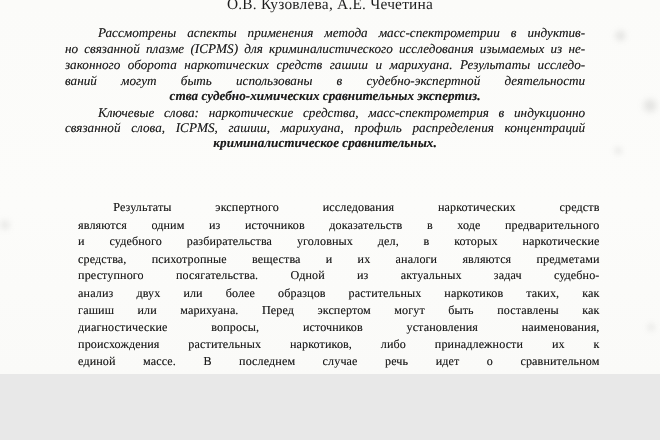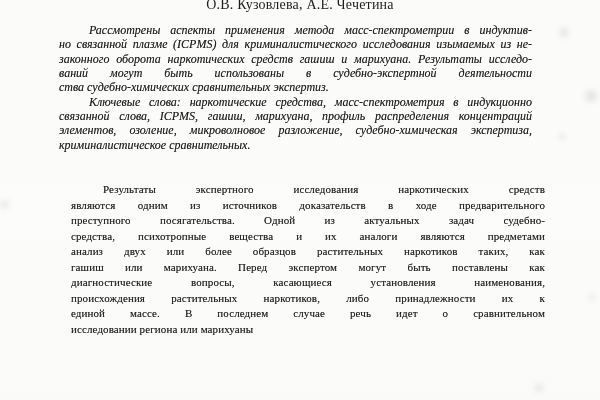--- a/index.html
+++ b/index.html
@@ -1,18 +1,18 @@
 <!DOCTYPE html>
 <html><head>
 <meta charset="utf-8">
 <style>
   html,body{margin:0;padding:0;background:#e8e8e8;}
   .page{
     position:relative;
-    width:600px;height:400px;
+    width:600px;height:340px;
     overflow:hidden;
     background:linear-gradient(180deg,#fbfbf9 0%,#fcfcfa 55%,#fafaf8 100%);
     font-family:"Liberation Serif","DejaVu Serif",serif;
     color:#1d1d1d;
   }
   .author{
     position:absolute;top:-3px;left:0;width:100%;
     text-align:center;
     font-size:14px;line-height:16px;
     letter-spacing:.2px;
@@ -26,21 +26,21 @@
     position:absolute;top:182px;left:71px;width:474px;
     font-size:11px;line-height:15.5px;
     letter-spacing:.1px;
   }
   .line{
     text-align:justify;
     text-align-last:justify;
     white-space:normal;
     text-shadow:0 0 .35px rgba(40,40,40,.55);
   }
-  .line.pend{text-align:left;text-align-last:auto;}
+  .line.pend{text-align:center;text-align-last:auto;font-weight:bold;}
   .abstract-block .line.pfirst{text-indent:30px;}
   .body-block .line.pfirst{text-indent:32px;}
   .smudge{
     position:absolute;border-radius:50%;
     filter:blur(2.5px);
     pointer-events:none;
   }
   .s1{left:556px;top:26px;width:16px;height:13px;background:radial-gradient(circle,rgba(115,115,115,.20),rgba(115,115,115,0) 70%);}
   .s2{left:581px;top:88px;width:20px;height:16px;background:radial-gradient(circle,rgba(115,115,115,.22),rgba(115,115,115,0) 70%);}
   .s3{left:556px;top:132px;width:12px;height:10px;background:radial-gradient(circle,rgba(115,115,115,.16),rgba(115,115,115,0) 70%);}
@@ -55,32 +55,32 @@
   <div class="author">О.В. Кузовлева, А.Е. Чечетина</div>
 
   <div class="abstract-block">
       <div class="line pfirst">Рассмотрены аспекты применения метода масс-спектрометрии в индуктив-</div>
       <div class="line">но связанной плазме (ICPMS) для криминалистического исследования изымаемых из не-</div>
       <div class="line">законного оборота наркотических средств гашиш и марихуана. Результаты исследо-</div>
       <div class="line">ваний могут быть использованы в судебно-экспертной деятельности</div>
       <div class="line pend">ства судебно-химических сравнительных экспертиз.</div>
       <div class="line pfirst">Ключевые слова: наркотические средства, масс-спектрометрия в индукционно</div>
       <div class="line">связанной слова, ICPMS, гашиш, марихуана, профиль распределения концентраций</div>
-      <div class="line">элементов, озоление, микроволновое разложение, судебно-химическая экспертиза,</div>
       <div class="line pend">криминалистическое сравнительных.</div>
     </div>
 
   <div class="body-block">
       <div class="line pfirst">Результаты экспертного исследования наркотических средств</div>
       <div class="line">являются одним из источников доказательств в ходе предварительного</div>
+      <div class="line">и судебного разбирательства уголовных дел, в которых наркотические</div>
+      <div class="line">средства, психотропные вещества и их аналоги являются предметами</div>
       <div class="line">преступного посягательства. Одной из актуальных задач судебно-</div>
-      <div class="line">средства, психотропные вещества и их аналоги являются предметами</div>
       <div class="line">анализ двух или более образцов растительных наркотиков таких, как</div>
       <div class="line">гашиш или марихуана. Перед экспертом могут быть поставлены как</div>
-      <div class="line">диагностические вопросы, касающиеся установления наименования,</div>
+      <div class="line">диагностические вопросы, источников установления наименования,</div>
       <div class="line">происхождения растительных наркотиков, либо принадлежности их к</div>
       <div class="line">единой массе. В последнем случае речь идет о сравнительном</div>
       <div class="line pend">исследовании региона или марихуаны</div>
     </div>
 
   <div class="smudge s1"></div>
   <div class="smudge s2"></div>
   <div class="smudge s3"></div>
   <div class="smudge s4"></div>
   <div class="smudge s5"></div>

